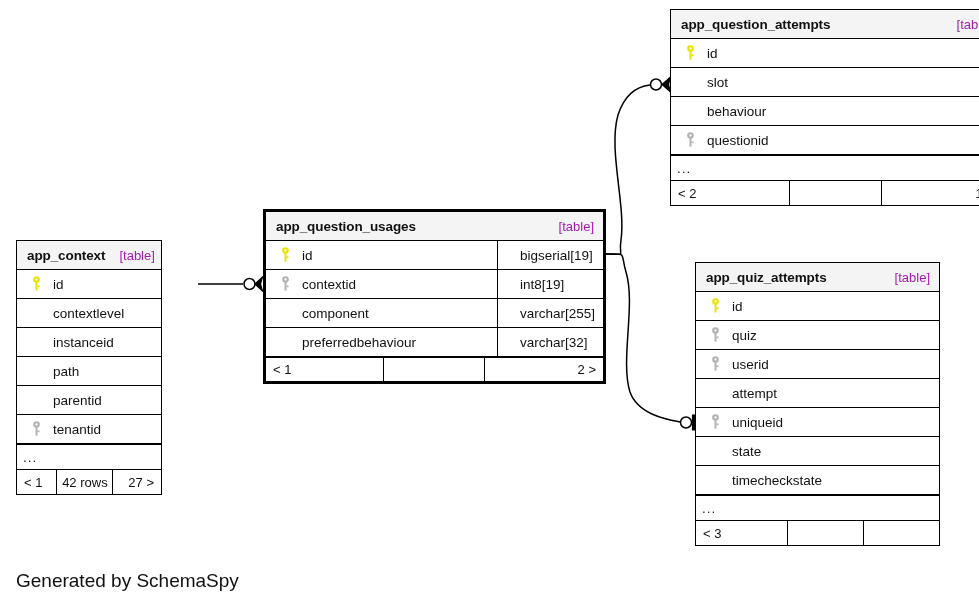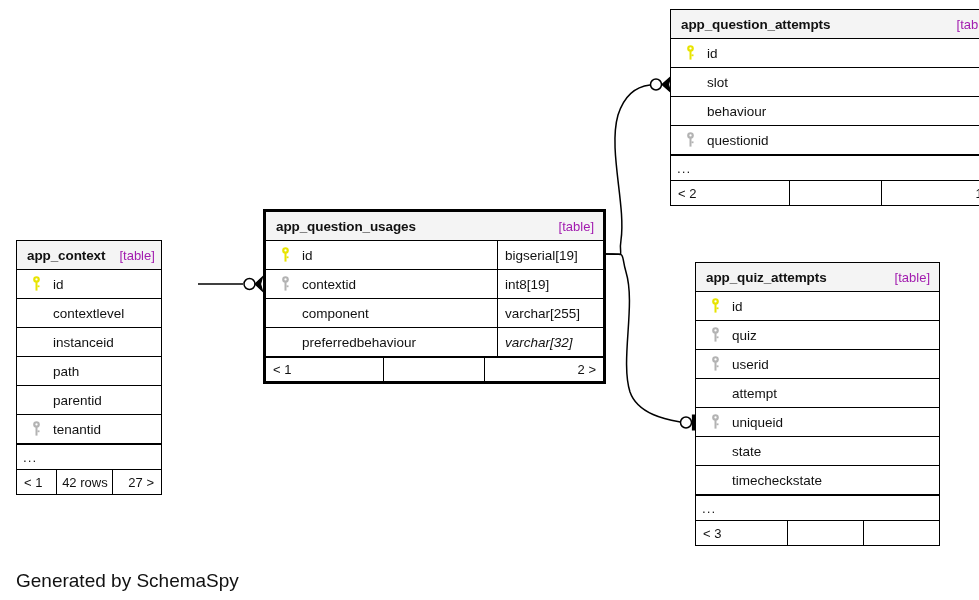--- a/index.html
+++ b/index.html
@@ -110,21 +110,21 @@
   }
   .col-label {
     padding-left: 6px;
     white-space: nowrap;
     overflow: hidden;
   }
   .col-type {
     flex: 0 0 auto;
     display: flex;
     align-items: center;
-    padding: 0 8px 0 7px;
+    padding: 0 8px 0 22px;
     border-left: 1.2px solid #000000;
     white-space: nowrap;
     box-sizing: border-box;
   }
 
   
   .more-row {
     display: flex;
     align-items: center;
     height: 26px;
@@ -305,21 +305,21 @@
         <span class="col-label">component</span>
       </div>
       <div class="col-type" style="flex:0 0 106px;">varchar[255]</div>
     </div>
 
     <div class="col-row">
       <div class="col-main">
         <span class="col-key"></span>
         <span class="col-label">preferredbehaviour</span>
       </div>
-      <div class="col-type" style="flex:0 0 106px;font-style:italic;">varchar[32]</div>
+      <div class="col-type" style="flex:0 0 106px;">varchar[32]</div>
     </div>
 
     <div class="foot-row topline">
       <div class="foot-cell foot-left" style="flex:0 0 35%;">&lt; 1</div>
       <div class="foot-cell foot-center" style="flex:0 0 30%;"></div>
       <div class="foot-cell foot-right" style="flex:1 1 auto;">2 &gt;</div>
     </div>
   </div>
 
   <div class="tbl" id="t-ctx" style="left:16px; top:240px; width:146px;">

